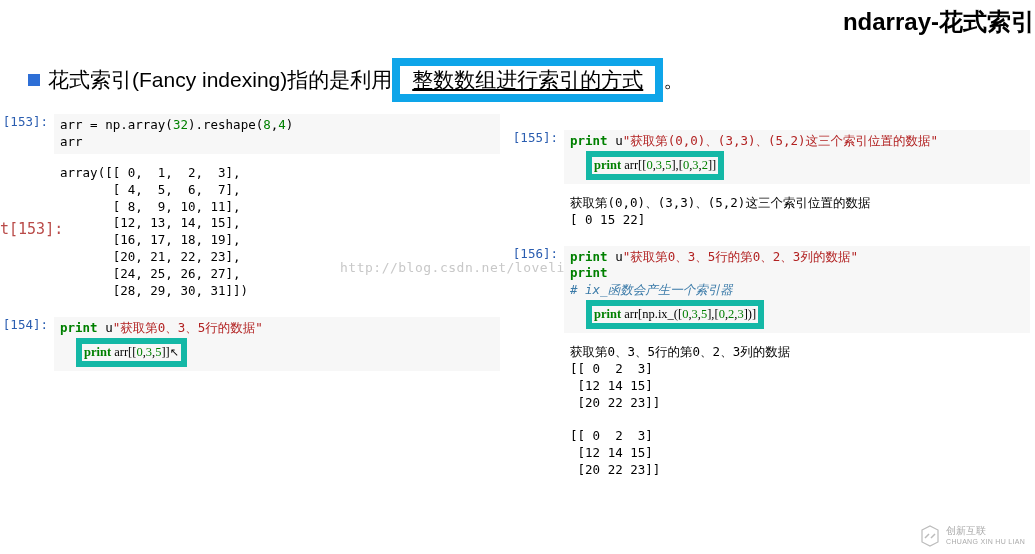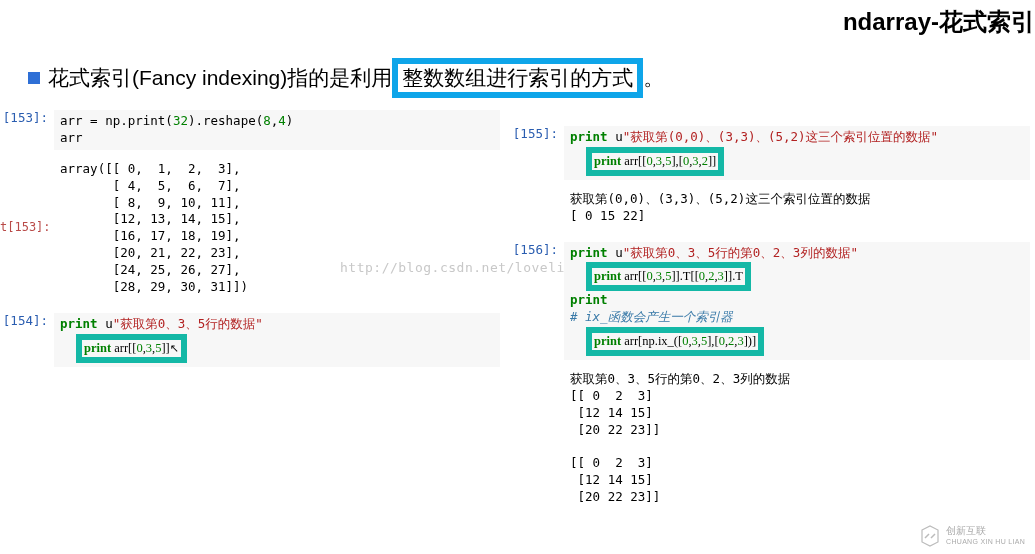--- a/index.html
+++ b/index.html
@@ -25,23 +25,24 @@
       font-size: 21px;
     }
     .bullet-sq {
       width: 12px;
       height: 12px;
       background: #2e6fd6;
       margin-right: 8px;
       flex-shrink: 0;
     }
     .red-underline {
-      border: 6px solid #0ea5e9;
-      padding: 0 4px;
+      border: 8px solid #0ea5e9;
+      padding: 0 12px;
       display: inline-block;
+      text-decoration: underline;
     }
     .columns {
       display: flex;
       padding: 0 0;
     }
     .col-left { width: 500px; }
     .col-right { width: 520px; margin-left: 10px; }
     .cell {
       display: flex;
       margin-bottom: 14px;
@@ -102,21 +103,21 @@
       color: #aaa;
       font-size: 10px;
     }
     .footer-logo svg { margin-right: 4px; }
     .footer-text-sub { font-size: 7px; letter-spacing: 0.3px; }
     .trunc-left {
       position: absolute;
       left: 0;
       top: 220px;
       font-family: Consolas, monospace;
-      font-size: 12px;
+      font-size: 15px;
       color: #b94a48;
     }
   </style>
 </head>
 <body>
 
 <div class="title">ndarray-花式索引</div>
 
 <div class="bullet-line">
   <span class="bullet-sq"></span>
@@ -128,21 +129,21 @@
 <div class="watermark">http://blog.csdn.net/loveliuzz</div>
 <div class="trunc-left">t[153]:</div>
 
 <div class="columns">
 
   <div class="col-left">
 
     <div class="cell">
       <div class="prompt">[153]:</div>
       <div class="cell-body code-in">
-        <div><span>arr = np.print(</span><span class="num-green">32</span><span>).reshape(</span><span class="num-green">8</span><span>,</span><span class="num-green">4</span><span>)</span></div>
+        <div><span>arr = np.array(</span><span class="num-green">32</span><span>).reshape(</span><span class="num-green">8</span><span>,</span><span class="num-green">4</span><span>)</span></div>
         <div><span>arr</span></div>
       </div>
     </div>
 
     <div class="cell" style="margin-top:-6px;">
       <div class="prompt" style="width:54px;visibility:hidden;">x</div>
       <pre class="cell-body output" style="white-space:pre;">array([[ 0,  1,  2,  3],
        [ 4,  5,  6,  7],
        [ 8,  9, 10, 11],
        [12, 13, 14, 15],
@@ -175,21 +176,20 @@
     <div class="cell" style="margin-top:-6px;">
       <div class="prompt" style="width:54px;visibility:hidden;">x</div>
       <pre class="cell-body output" style="white-space:pre;">获取第(0,0)、(3,3)、(5,2)这三个索引位置的数据
 [ 0 15 22]</pre>
     </div>
 
     <div class="cell">
       <div class="prompt">[156]:</div>
       <div class="cell-body code-in">
         <div><span class="kw-green">print</span><span> u</span><span class="str-red">"获取第0、3、5行的第0、2、3列的数据"</span></div>
-        <div><span class="red-box"><span class="kw-green">print</span><span> arr[[</span><span class="num-green">0</span><span>,</span><span class="num-green">3</span><span>,</span><span class="num-green">5</span><span>]].T[[</span><span class="num-green">0</span><span>,</span><span class="num-green">2</span><span>,</span><span class="num-green">3</span><span>]].T</span></span></div>
         <div><span class="kw-green">print</span></div>
         <div><span class="comment-blue"># ix_函数会产生一个索引器</span></div>
         <div><span class="red-box"><span class="kw-green">print</span><span> arr[np.ix_([</span><span class="num-green">0</span><span>,</span><span class="num-green">3</span><span>,</span><span class="num-green">5</span><span>],[</span><span class="num-green">0</span><span>,</span><span class="num-green">2</span><span>,</span><span class="num-green">3</span><span>])]</span></span></div>
       </div>
     </div>
 
     <div class="cell" style="margin-top:-6px;">
       <div class="prompt" style="width:54px;visibility:hidden;">x</div>
       <pre class="cell-body output" style="white-space:pre;">获取第0、3、5行的第0、2、3列的数据
 [[ 0  2  3]

